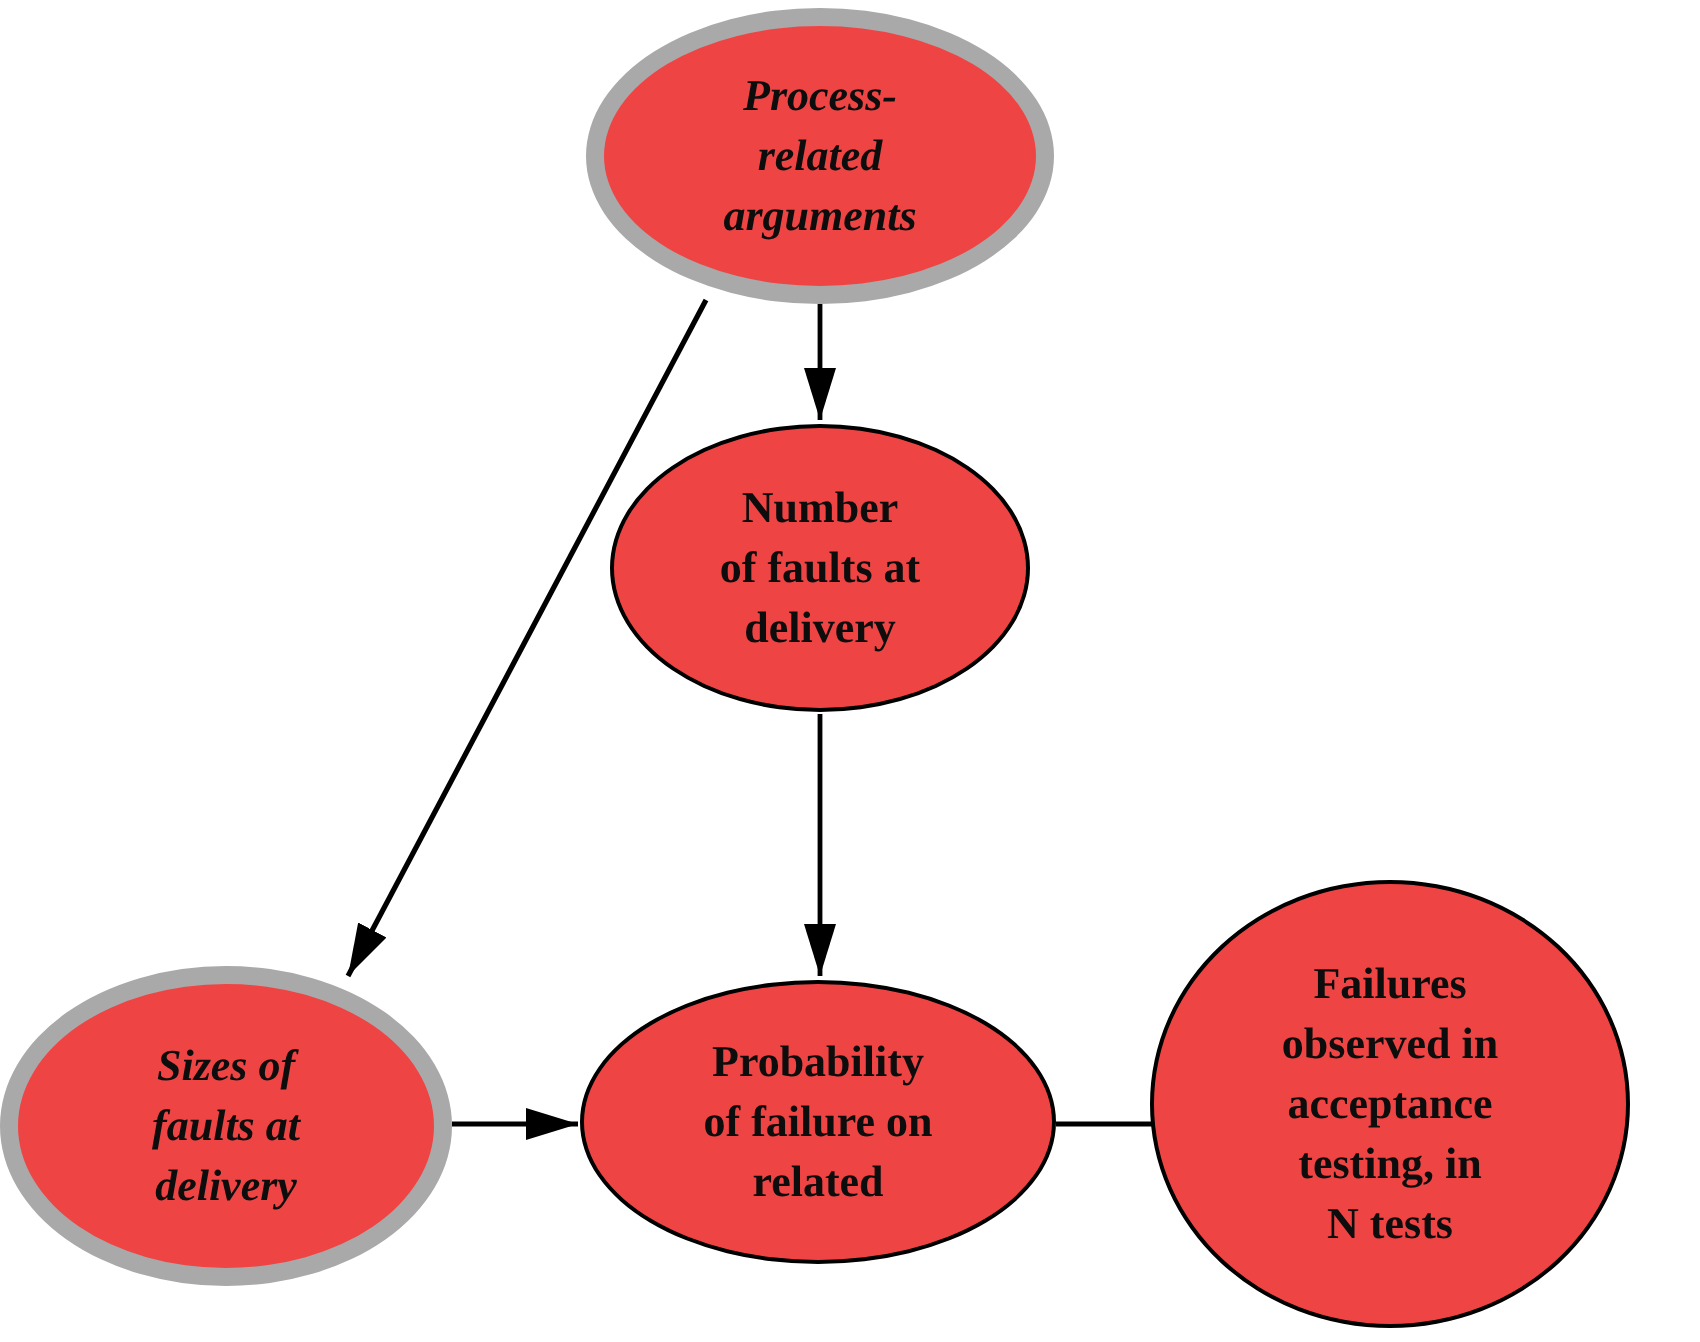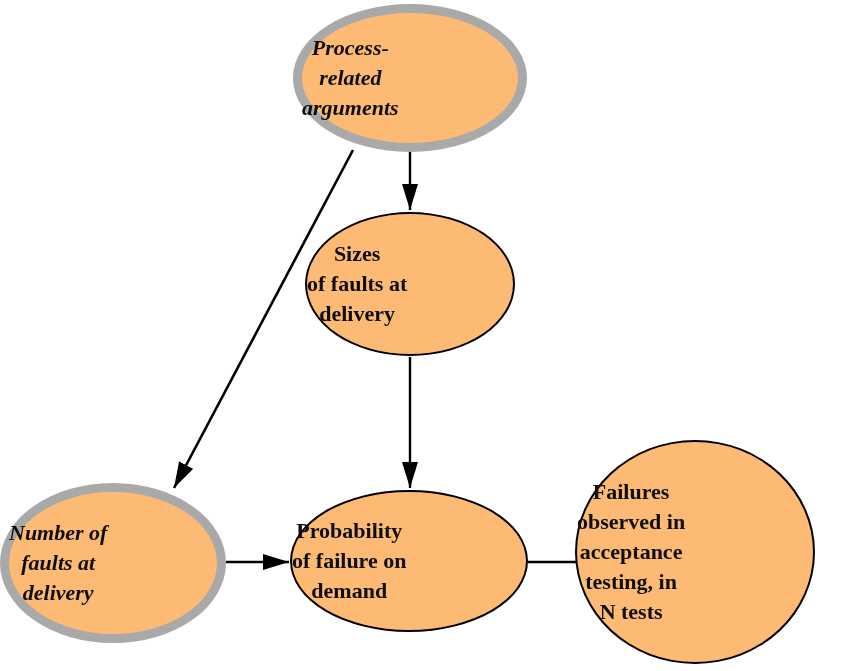--- a/index.html
+++ b/index.html
@@ -13,23 +13,24 @@
   }
   .edges-layer {
     position: absolute;
     left: 0; top: 0;
     width: 850px; height: 671px;
   }
   .node {
     position: absolute;
     box-sizing: border-box;
     border-radius: 50%;
-    background: #fdba74;
+    background: #ef4444;
     display: flex;
     align-items: center;
+    justify-content: center;
     text-align: center;
   }
   .node .label {
     white-space: pre-line;
     font-weight: bold;
     font-size: 22px;
     line-height: 30px;
     color: #0d0d0d;
   }
   .node.emphasis { border: 9px solid #a9a9a9; }
@@ -60,35 +61,35 @@
     <line x1="528" y1="562" x2="606" y2="562" stroke="#000000" stroke-width="2.4" marker-end="url(#arrowhead)"></line>
   </svg>
 
   <div class="node emphasis node-process">
     <span class="label">Process-
 related
 arguments</span>
   </div>
 
   <div class="node normal node-number">
-    <span class="label">Sizes
+    <span class="label">Number
 of faults at
 delivery</span>
   </div>
 
   <div class="node emphasis node-sizes">
-    <span class="label">Number of
+    <span class="label">Sizes of
 faults at
 delivery</span>
   </div>
 
   <div class="node normal node-probability">
     <span class="label">Probability
 of failure on
-demand</span>
+related</span>
   </div>
 
   <div class="node normal node-failures">
     <span class="label">Failures
 observed in
 acceptance
 testing, in
 N tests</span>
   </div>
 

